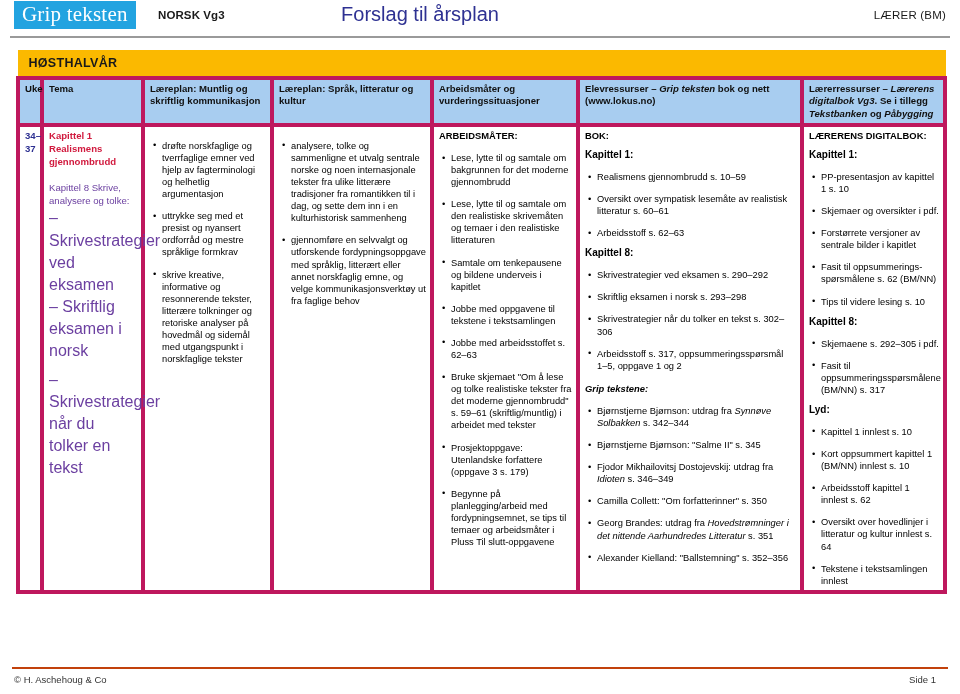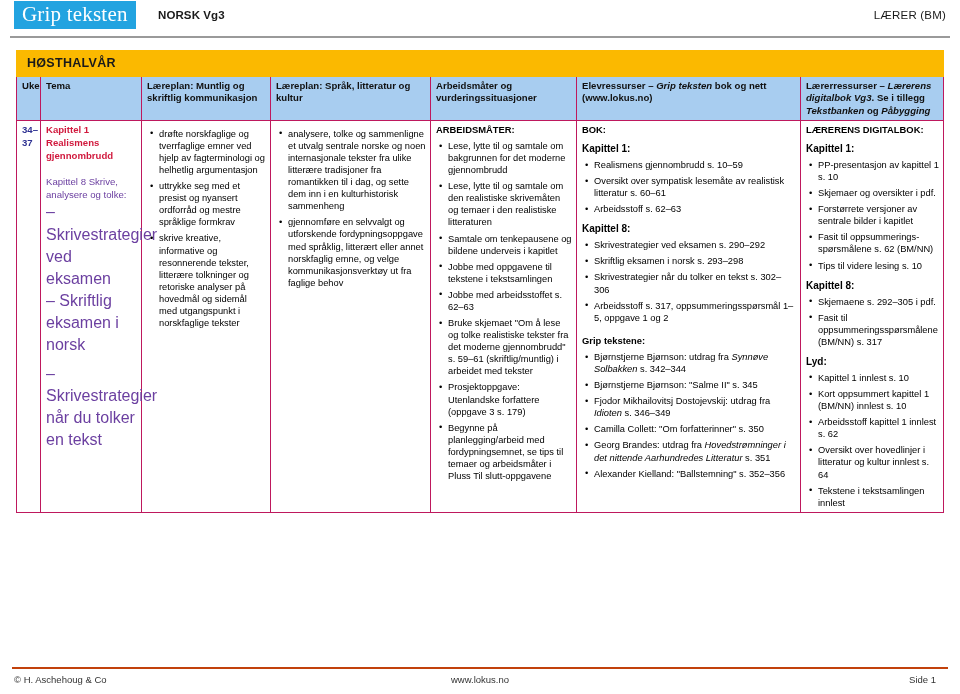--- a/index.html
+++ b/index.html
@@ -68,21 +68,21 @@
   
   .table-wrap {
     margin: 12px 12px 0 16px;
   }
   table.plan {
     border-collapse: collapse;
     width: 843px;
     table-layout: fixed;
   }
   table.plan td, table.plan th {
-    border: 1px solid #be185d;
+    border: 4px solid #be185d;
     vertical-align: top;
     padding: 3px 4px 3px 5px;
   }
   .season-cell {
     background: #fbb900;
     border: 1px solid #fbb900 !important;
     font-size: 12.5px;
     font-weight: bold;
     color: #1a1a1a;
     padding: 4px 6px 5px 10px !important;
@@ -141,37 +141,37 @@
   }
   .tema-purple-item.spaced { margin-top: 7px; }
 
   ul.bul {
     margin: 0;
     padding: 0 0 0 11px;
     list-style: none;
   }
   ul.bul > li {
     position: relative;
-    margin: 4px 0 0 0;
+    margin: 10px 0 0 0;
     padding: 0 0 0 1px;
   }
   ul.bul > li::before {
     content: "\2022";
     position: absolute;
     left: -8px;
     top: -0.5px;
     font-size: 9.5px;
   }
   .sec-head {
     font-weight: bold;
     font-size: 9.4px;
     margin: 0 0 2px 0;
   }
   .sec-head.gap { margin-top: 11px; }
-  .sec-head.italic { }
+  .sec-head.italic { font-style: italic; }
   .sub-head {
     font-weight: bold;
     font-size: 10px;
     margin: 7px 0 2px 0;
   }
   .sub-head.first { margin-top: 6px; }
   .it { font-style: italic; }
 
   
   .page-footer {
@@ -191,20 +191,21 @@
   .f-left  { position: absolute; left: 2px; top: 0; }
   .f-mid   { position: absolute; left: 0; right: 0; text-align: center; top: 0; }
   .f-right { position: absolute; right: 12px; top: 0; }
 </style>
 </head>
 <body>
 
 <div class="page-header">
   <div class="logo-box">Grip teksten</div>
   <div class="header-subject">NORSK Vg3</div>
+  <div class="header-title">Forslag til årsplan</div>
   <div class="header-role">LÆRER (BM)</div>
 </div>
 
 <div class="table-wrap">
   <table class="plan">
     <colgroup>
       <col class="c-uke">
         <col class="c-tema">
         <col class="c-lp1">
         <col class="c-lp2">
@@ -322,16 +323,15 @@
         </td>
 
       </tr>
     </tbody>
   </table>
 </div>
 
 <div class="page-footer">
   <div class="footer-inner">
     <span class="f-left">© H. Aschehoug &amp; Co</span>
-    <span class="f-mid">www.lokus.no</span>
     <span class="f-right">Side  1</span>
   </div>
 </div>
 
 </body></html>

